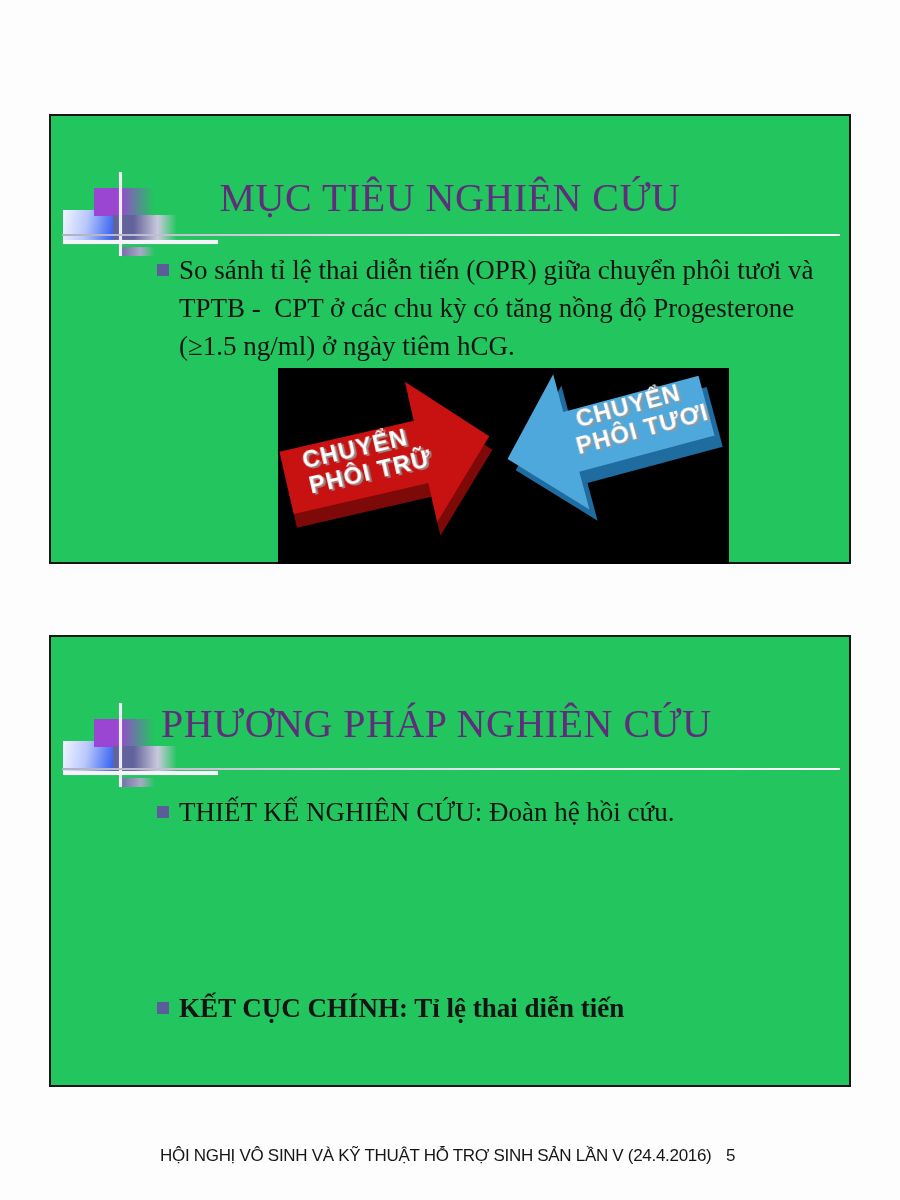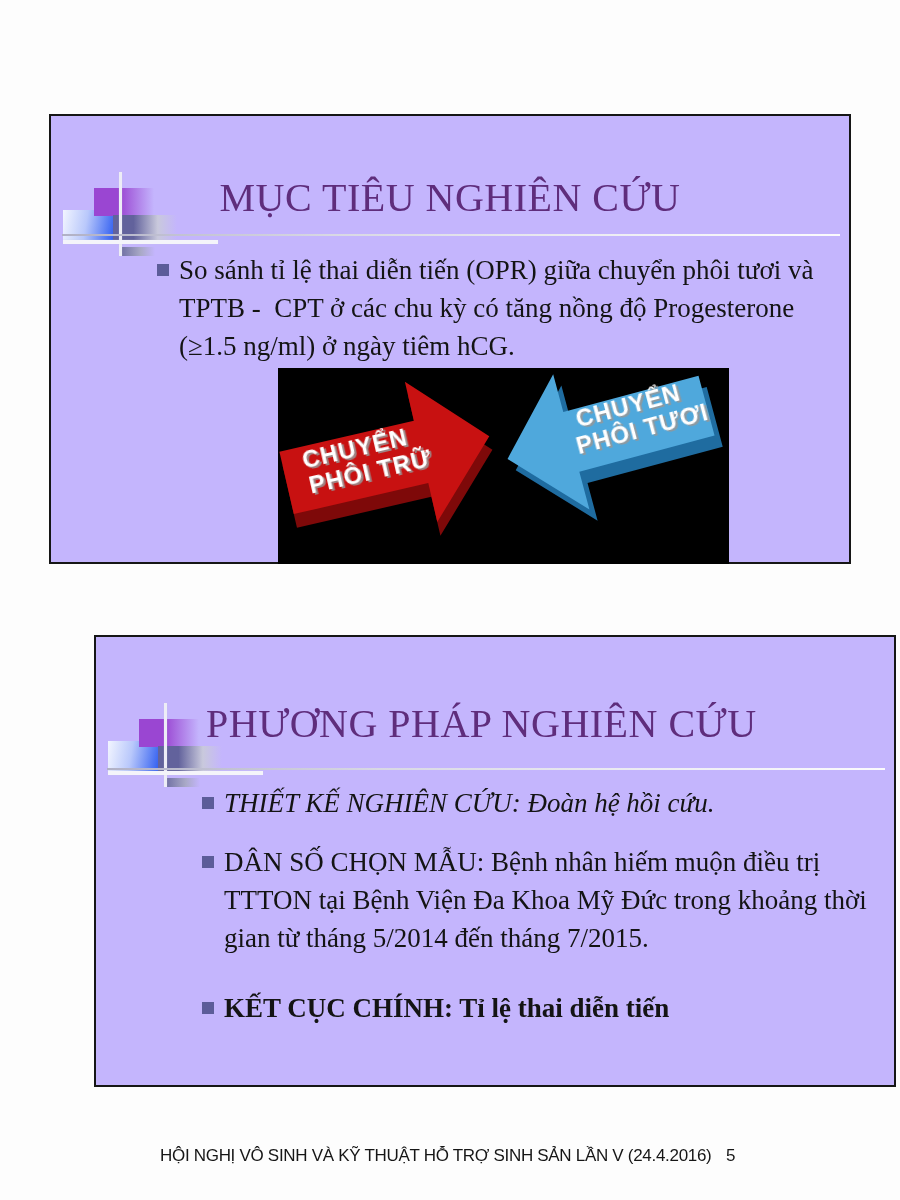--- a/index.html
+++ b/index.html
@@ -3,25 +3,25 @@
 <meta charset="utf-8">
 <style>
   html,body{margin:0;padding:0;}
   body{
     width:900px;height:1200px;position:relative;
     background:#fdfdfd;
     font-family:"Liberation Serif", serif;
     overflow:hidden;
   }
   .slide{
-    position:absolute;left:49px;width:802px;background:#c4b5fd;
+    position:absolute;left:49px;width:802px;background:#22c55e;
     border:2px solid #161616;box-sizing:border-box;
   }
   #slide1{top:114px;height:450px;}
-  #slide2{top:635px;height:452px;margin-left:45px;}
+  #slide2{top:635px;height:452px;}
 
   
   .deco{position:absolute;left:0;top:0;width:200px;height:150px;}
   #slide2 .deco{top:10px;}
   .deco .sq-purple{
     position:absolute;left:43px;top:72px;width:60px;height:28px;
     background:linear-gradient(to right,#9a46d2 0%,#9a46d2 42%,rgba(154,70,210,0) 100%);
   }
   .deco .sq-blue{
     position:absolute;left:12px;top:94px;width:51px;height:31px;
@@ -60,21 +60,21 @@
   .bullet{position:absolute;left:106px;display:flex;align-items:flex-start;}
   .bullet .marker{
     width:12px;height:12px;background:#5c5c99;flex:0 0 auto;
     margin:13px 10px 0 0;
   }
   .bullet .btext{
     font-size:27px;line-height:38px;color:#141414;
     white-space:pre-wrap;width:700px;
   }
   #s1-b1{top:135px;}
-  #s2-b1{top:147px;font-style:italic;}
+  #s2-b1{top:156px;}
   #s2-b2{top:206px;}
   #s2-b3{top:352px;font-weight:bold;}
 
   .arrow-figure{position:absolute;left:227px;top:252px;width:451px;height:196px;}
   .arrow-figure svg{display:block;}
   .arrow-label{
     font-family:"Liberation Sans", sans-serif;font-weight:bold;
     letter-spacing:1px;
     filter:drop-shadow(2px 2px 0 rgba(150,150,150,0.85));
   }
@@ -145,26 +145,20 @@
     <div class="vline"></div>
     <div class="hline"></div>
   </div>
   <div class="sep"></div>
   <div class="title">PHƯƠNG PHÁP NGHIÊN CỨU</div>
 
   <div class="bullet" id="s2-b1">
     <div class="marker"></div>
     <div class="btext">THIẾT KẾ NGHIÊN CỨU: Đoàn hệ hồi cứu.</div>
   </div>
-  <div class="bullet" id="s2-b2">
-    <div class="marker"></div>
-    <div class="btext">DÂN SỐ CHỌN MẪU: Bệnh nhân hiếm muộn điều trị
-TTTON tại Bệnh Viện Đa Khoa Mỹ Đức trong khoảng thời
-gian từ tháng 5/2014 đến tháng 7/2015.</div>
-  </div>
   <div class="bullet" id="s2-b3">
     <div class="marker"></div>
     <div class="btext">KẾT CỤC CHÍNH: Tỉ lệ thai diễn tiến</div>
   </div>
 </div>
 
 <div class="footer">HỘI NGHỊ VÔ SINH VÀ KỸ THUẬT HỖ TRỢ SINH SẢN LẦN V (24.4.2016)</div>
 <div class="pagenum">5</div>
 
 </body></html>

